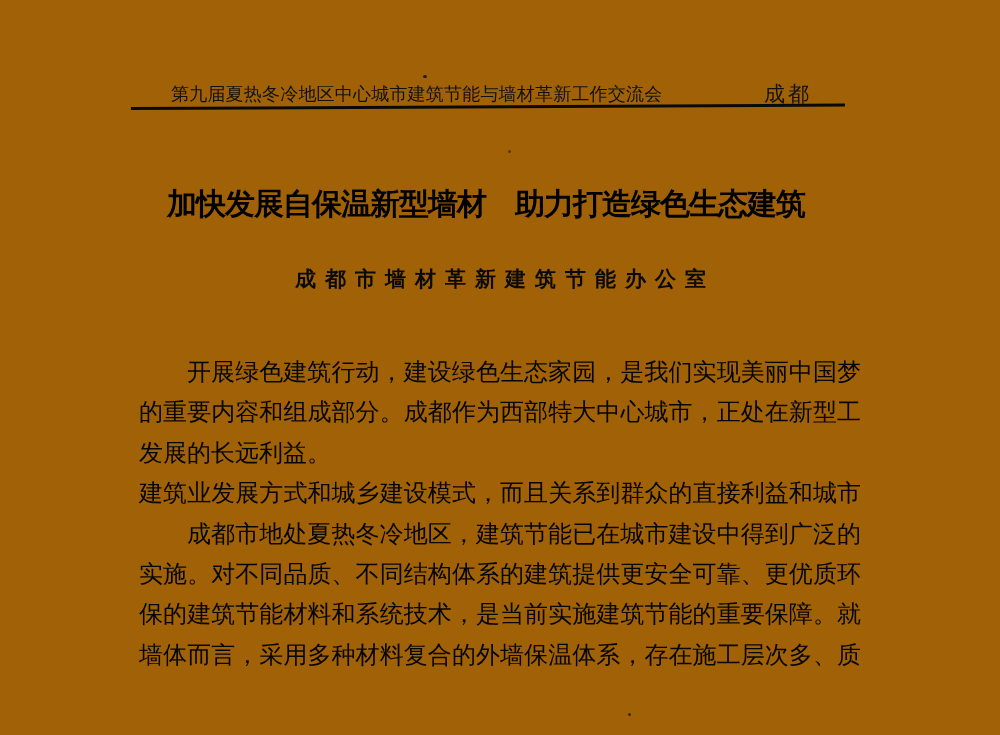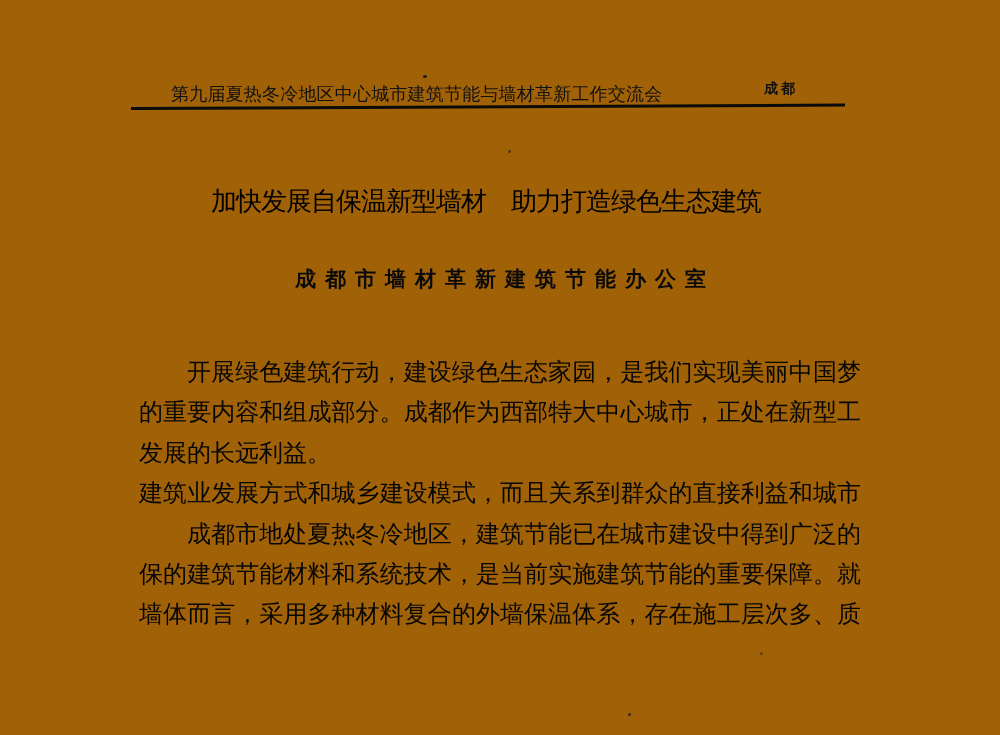--- a/index.html
+++ b/index.html
@@ -24,22 +24,22 @@
     top: 82px;
     font-size: 18px;
     letter-spacing: 0.2px;
     white-space: nowrap;
     color: #111;
   }
   .header-location {
     position: absolute;
     left: 764px;
     top: 80px;
-    font-size: 14px;
-    font-weight: bold;
+    font-size: 21px;
+    font-weight: normal;
     letter-spacing: 3px;
     white-space: nowrap;
     color: #111;
   }
   .header-rule {
     position: absolute;
     left: 131px;
     top: 107px;
     width: 714px;
     height: 3px;
@@ -49,22 +49,22 @@
   }
 
   
   .doc-title {
     position: absolute;
     left: 0;
     top: 184px;
     width: 972px;
     text-align: center;
     font-family: "Liberation Sans", sans-serif;
-    font-size: 26px;
-    font-weight: 400;
+    font-size: 30px;
+    font-weight: 700;
     letter-spacing: -1px;
     white-space: nowrap;
     color: #000;
   }
   .doc-author {
     position: absolute;
     left: 0;
     top: 265px;
     width: 1010px;
     text-align: center;
@@ -120,20 +120,21 @@
 
   <div class="doc-title">加快发展自保温新型墙材　助力打造绿色生态建筑</div>
   <div class="doc-author">成都市墙材革新建筑节能办公室</div>
 
   <div class="doc-body">
     <div class="text-line indent">开展绿色建筑行动，建设绿色生态家园，是我们实现美丽中国梦</div>
     <div class="text-line">的重要内容和组成部分。成都作为西部特大中心城市，正处在新型工</div>
     <div class="text-line para-end">发展的长远利益。</div>
     <div class="text-line">建筑业发展方式和城乡建设模式，而且关系到群众的直接利益和城市</div>
     <div class="text-line indent">成都市地处夏热冬冷地区，建筑节能已在城市建设中得到广泛的</div>
+    <div class="text-line">实施。对不同品质、不同结构体系的建筑提供更安全可靠、更优质环</div>
     <div class="text-line">保的建筑节能材料和系统技术，是当前实施建筑节能的重要保障。就</div>
     <div class="text-line">墙体而言，采用多种材料复合的外墙保温体系，存在施工层次多、质</div>
   </div>
 
   <div class="speck s1"></div>
   <div class="speck s2"></div>
   <div class="speck s3"></div>
   <div class="speck s4"></div>
 
 </div>

